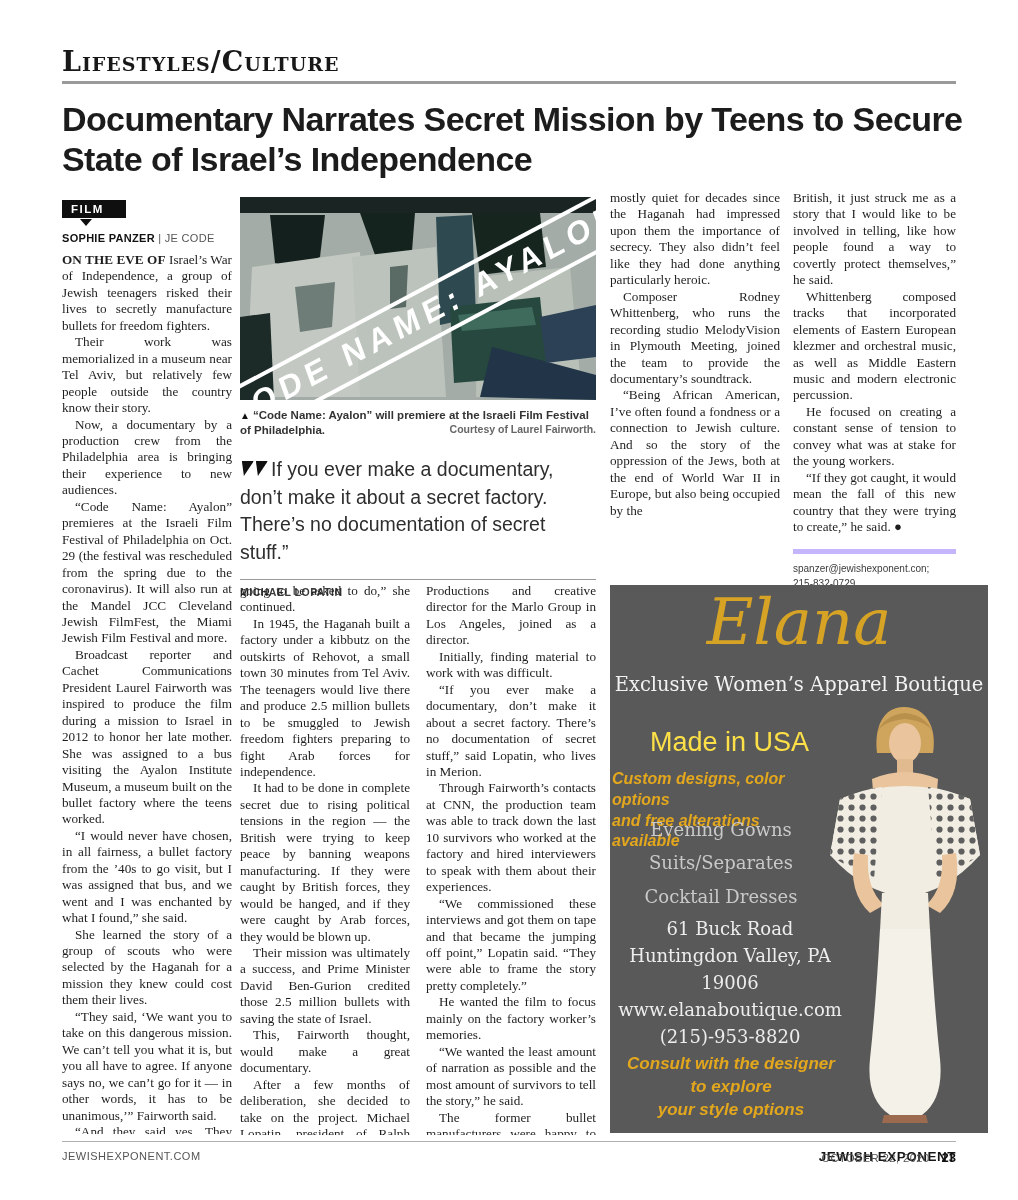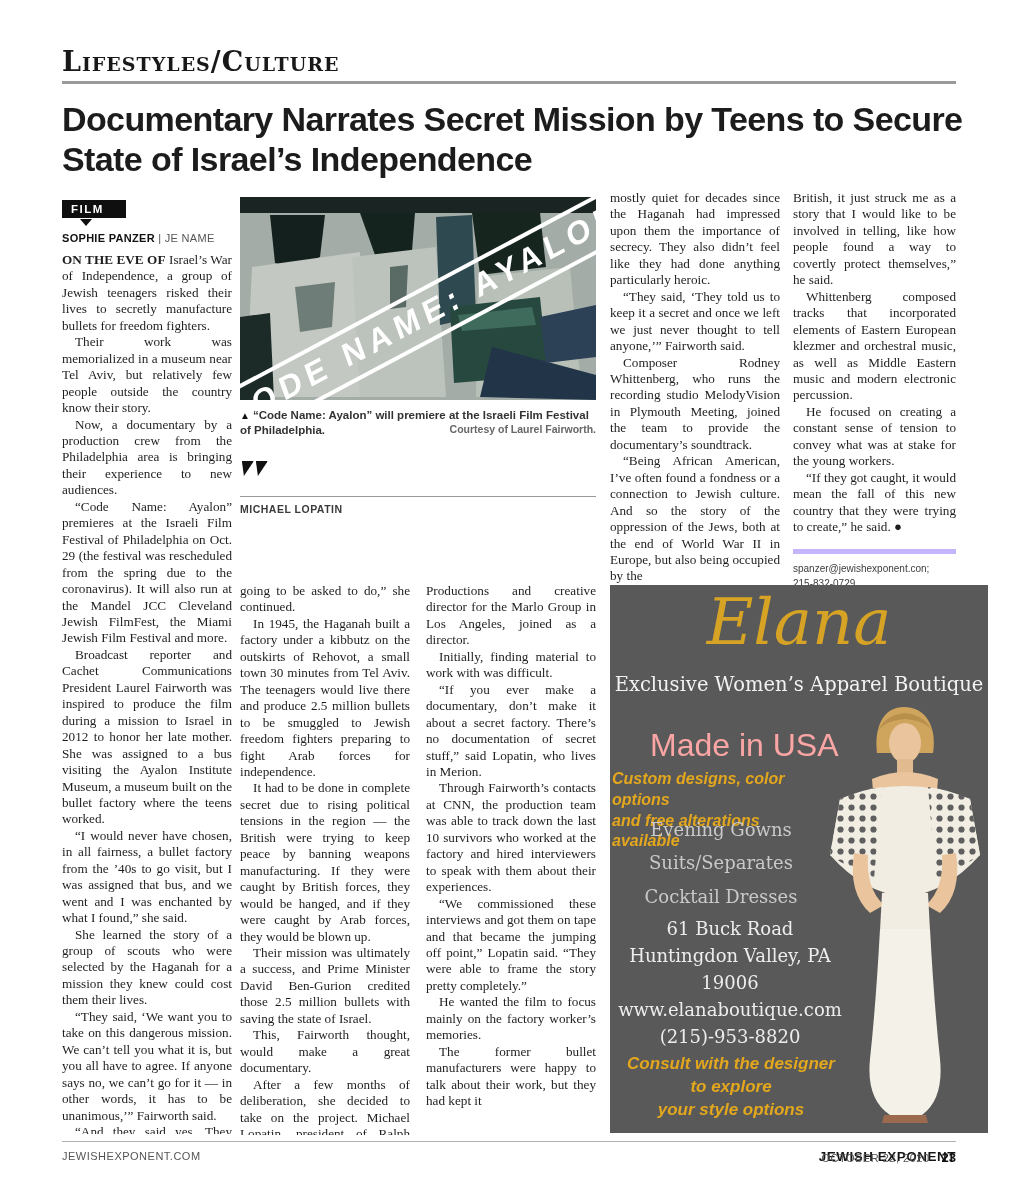--- a/index.html
+++ b/index.html
@@ -63,21 +63,21 @@
   .quote-attr{margin-top:6px;font-family:"Liberation Sans",sans-serif;font-size:10.5px;
         font-weight:bold;letter-spacing:0.5px;color:#3a3a3a;}
 
   
   .ad{position:absolute;left:610px;top:585px;width:346px;height:548px;background:#595959;z-index:2;overflow:hidden;padding-left:32px;}
   .ad-brand{position:absolute;left:0;top:2px;width:100%;text-align:center;font-family:"DejaVu Serif",serif;
         font-style:italic;font-size:64px;line-height:1.1;color:#d6a324;}
   .ad-tagline{position:absolute;left:0;top:88px;width:100%;text-align:center;font-family:"DejaVu Serif",serif;
         font-size:19.5px;color:#f2f2f2;}
   .ad-made{position:absolute;left:40px;top:142px;font-family:"Liberation Sans",sans-serif;
-        font-size:32px;color:#fca5a5;}
+        font-size:27px;color:#fde047;}
   .ad-offer{position:absolute;left:2px;top:184px;width:214px;text-align:left;
         font-family:"Liberation Sans",sans-serif;font-style:italic;font-weight:bold;
         font-size:16px;line-height:1.3;color:#e3a71d;}
   .ad-services{position:absolute;left:10px;top:228px;width:202px;text-align:center;
         font-family:"DejaVu Serif",serif;font-size:18px;line-height:1.85;color:#c9c9c9;}
   .ad-address{position:absolute;left:0;top:330px;width:240px;text-align:center;
         font-family:"DejaVu Serif",serif;font-size:18px;line-height:1.5;color:#ededed;}
   .ad-consult{position:absolute;left:8px;top:468px;width:226px;text-align:center;
         font-family:"Liberation Sans",sans-serif;font-style:italic;font-weight:bold;
         font-size:17px;line-height:1.35;color:#e3a71d;}
@@ -98,21 +98,21 @@
 <div class="page">
 
   <div class="section-header">Lifestyles/Culture</div>
   <div class="section-rule"></div>
 
   <h1 class="headline" style="margin:0;">Documentary Narrates Secret Mission by Teens to Secure State of Israel’s Independence</h1>
 
   <div class="kicker">FILM</div>
   <div class="kicker-arrow"></div>
 
-  <div class="byline"><span class="author">SOPHIE PANZER</span><span class="aff"> | </span><span class="aff">JE NAME</span></div>
+  <div class="byline"><span class="author">SOPHIE PANZER</span><span class="aff"> | </span><span class="aff">JE CODE</span></div>
 
   <div class="col" id="col1">
     <p><span class="leadin">ON THE EVE OF</span>
       <span>Israel’s War of Independence, a group of Jewish teenagers risked their lives to secretly manufacture bullets for freedom fighters.</span></p>
     <p class="ind">Their work was memorialized in a museum near Tel Aviv, but relatively few people outside the country know their story.</p>
     <p class="ind">Now, a documentary by a production crew from the Philadelphia area is bringing their experience to new audiences.</p>
     <p class="ind">“Code Name: Ayalon” premieres at the Israeli Film Festival of Philadelphia on Oct. 29 (the festival was rescheduled from the spring due to the coronavirus). It will also run at the Mandel JCC Cleveland Jewish FilmFest, the Miami Jewish Film Festival and more.</p>
     <p class="ind">Broadcast reporter and Cachet Communications President Laurel Fairworth was inspired to produce the film during a mission to Israel in 2012 to honor her late mother. She was assigned to a bus visiting the Ayalon Institute Museum, a museum built on the bullet factory where the teens worked.</p>
     <p class="ind">“I would never have chosen, in all fairness, a bullet factory from the ’40s to go visit, but I was assigned that bus, and we went and I was enchanted by what I found,” she said.</p>
     <p class="ind">She learned the story of a group of scouts who were selected by the Haganah for a mission they knew could cost them their lives.</p>
@@ -141,47 +141,47 @@
     </svg>
     <div class="stamp"><span>CODE NAME: AYALON</span></div>
   </div>
 
   <div class="caption">
     <span class="marker">▲</span><span>“Code Name: Ayalon” will premiere at the Israeli Film Festival of Philadelphia.</span>
     <span class="credit">Courtesy of Laurel Fairworth.</span>
   </div>
 
   <div class="quote">
-    <div class="quote-text"><span class="qm"></span><span class="qm last"></span></div>
+    <div class="quote-text"><span class="qm"></span><span class="qm last"></span><span>If you ever make a documentary, don’t make it about a secret factory. There’s no documentation of secret stuff.”</span></div>
     <div class="quote-rule"></div>
     <div class="quote-attr">MICHAEL LOPATIN</div>
   </div>
 
   <div class="col" id="col2">
     <p>going to be asked to do,” she continued.</p>
     <p class="ind">In 1945, the Haganah built a factory under a kibbutz on the outskirts of Rehovot, a small town 30 minutes from Tel Aviv. The teenagers would live there and produce 2.5 million bullets to be smuggled to Jewish freedom fighters preparing to fight Arab forces for independence.</p>
     <p class="ind">It had to be done in complete secret due to rising political tensions in the region — the British were trying to keep peace by banning weapons manufacturing. If they were caught by British forces, they would be hanged, and if they were caught by Arab forces, they would be blown up.</p>
     <p class="ind">Their mission was ultimately a success, and Prime Minister David Ben-Gurion credited those 2.5 million bullets with saving the state of Israel.</p>
     <p class="ind">This, Fairworth thought, would make a great documentary.</p>
     <p class="ind">After a few months of deliberation, she decided to take on the project. Michael Lopatin, president of Ralph Lopatin</p>
   </div>
 
   <div class="col" id="col3">
     <p>Productions and creative director for the Marlo Group in Los Angeles, joined as a director.</p>
     <p class="ind">Initially, finding material to work with was difficult.</p>
     <p class="ind">“If you ever make a documentary, don’t make it about a secret factory. There’s no documentation of secret stuff,” said Lopatin, who lives in Merion.</p>
     <p class="ind">Through Fairworth’s contacts at CNN, the production team was able to track down the last 10 survivors who worked at the factory and hired interviewers to speak with them about their experiences.</p>
     <p class="ind">“We commissioned these interviews and got them on tape and that became the jumping off point,” Lopatin said. “They were able to frame the story pretty completely.”</p>
     <p class="ind">He wanted the film to focus mainly on the factory worker’s memories.</p>
+    <p class="ind">“We wanted the least amount of narration as possible and the most amount of survivors to tell the story,” he said.</p>
     <p class="ind">The former bullet manufacturers were happy to talk about their work, but they had kept it</p>
   </div>
 
   <div class="col" id="col4">
     <p>mostly quiet for decades since the Haganah had impressed upon them the importance of secrecy. They also didn’t feel like they had done anything particularly heroic.</p>
-    <p class="ind">“They said, ‘They told us to keep it a secret and once we left we just never thought to tell anyone,’” Fairworth said.</p>
     <p class="ind">Composer Rodney Whittenberg, who runs the recording studio MelodyVision in Plymouth Meeting, joined the team to provide the documentary’s soundtrack.</p>
     <p class="ind">“Being African American, I’ve often found a fondness or a connection to Jewish culture. And so the story of the oppression of the Jews, both at the end of World War II in Europe, but also being occupied by the</p>
   </div>
 
   <div class="col" id="col5">
     <p>British, it just struck me as a story that I would like to be involved in telling, like how people found a way to covertly protect themselves,” he said.</p>
     <p class="ind">Whittenberg composed tracks that incorporated elements of Eastern European klezmer and orchestral music, as well as Middle Eastern music and modern electronic percussion.</p>
     <p class="ind">He focused on creating a constant sense of tension to convey what was at stake for the young workers.</p>
     <p class="ind">“If they got caught, it would mean the fall of this new country that they were trying to create,” he said. ●</p>
     <div class="contact">

